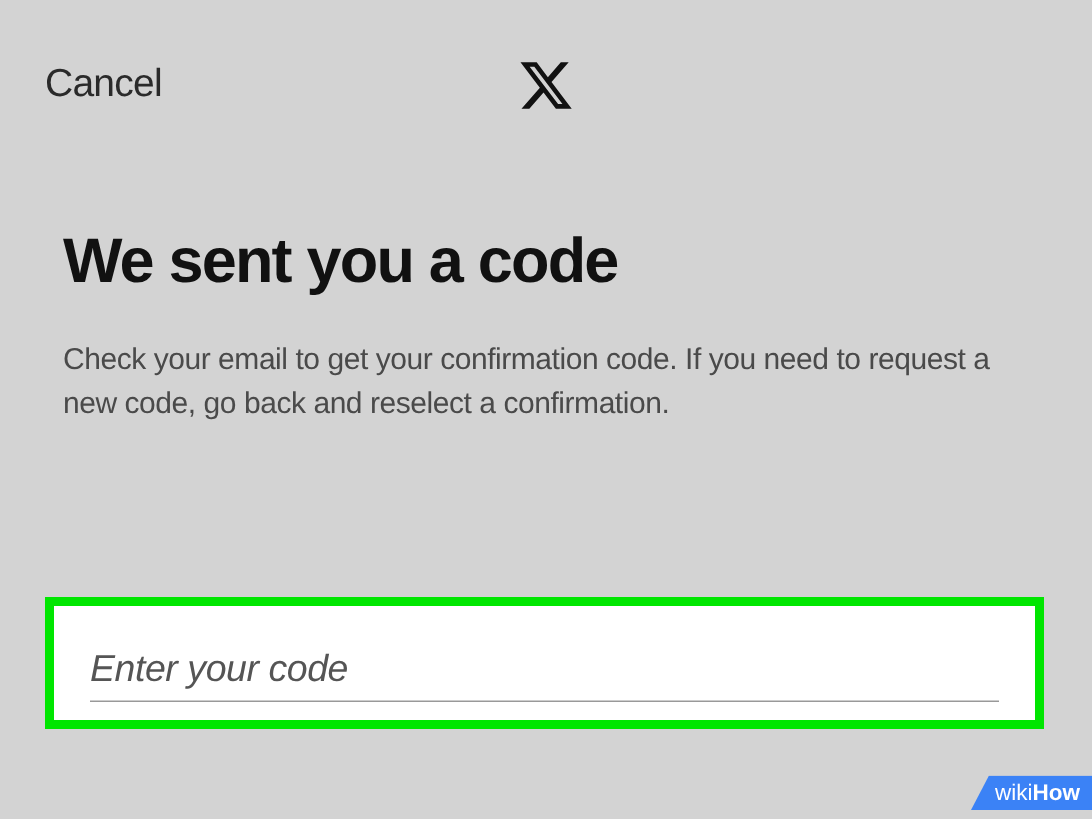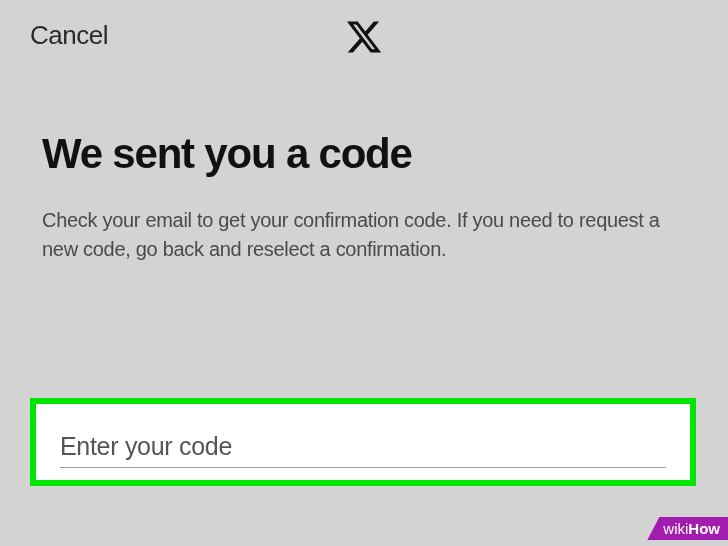--- a/index.html
+++ b/index.html
@@ -10,20 +10,21 @@
       font-family: -apple-system, BlinkMacSystemFont, "Segoe UI", Helvetica, Arial, sans-serif;
       position: relative;
       overflow: hidden;
     }
     .header {
       position: relative;
       height: 70px;
       display: flex;
       align-items: center;
       padding: 0 30px;
+      margin-top: 20px;
     }
     .cancel-btn {
       font-size: 26px;
       color: #2a2a2a;
       background: none;
       border: none;
       cursor: pointer;
       letter-spacing: -0.5px;
     }
     .x-logo {
@@ -49,38 +50,39 @@
       letter-spacing: -0.3px;
     }
     .input-wrapper {
       position: absolute;
       left: 30px;
       right: 32px;
       top: 398px;
       border: 6px solid #00e600;
       background: #fff;
       padding: 28px 24px 12px 24px;
+      font-style: italic;
     }
     .input-label {
       font-size: 25px;
       color: #555;
       letter-spacing: -0.3px;
       display: block;
       margin-bottom: 6px;
     }
     .input-line {
       height: 1px;
       background: #999;
       width: 100%;
     }
     .watermark {
       position: absolute;
       right: 0;
       bottom: 6px;
-      background: #a21caf;
+      background: #3b82f6;
       color: #fff;
       font-size: 15px;
       padding: 3px 8px 3px 16px;
       font-family: Arial, sans-serif;
       clip-path: polygon(12px 0, 100% 0, 100% 100%, 0 100%);
     }
     .watermark .wiki { font-weight: 400; }
     .watermark .how { font-weight: 700; }
   </style>
 </head>

